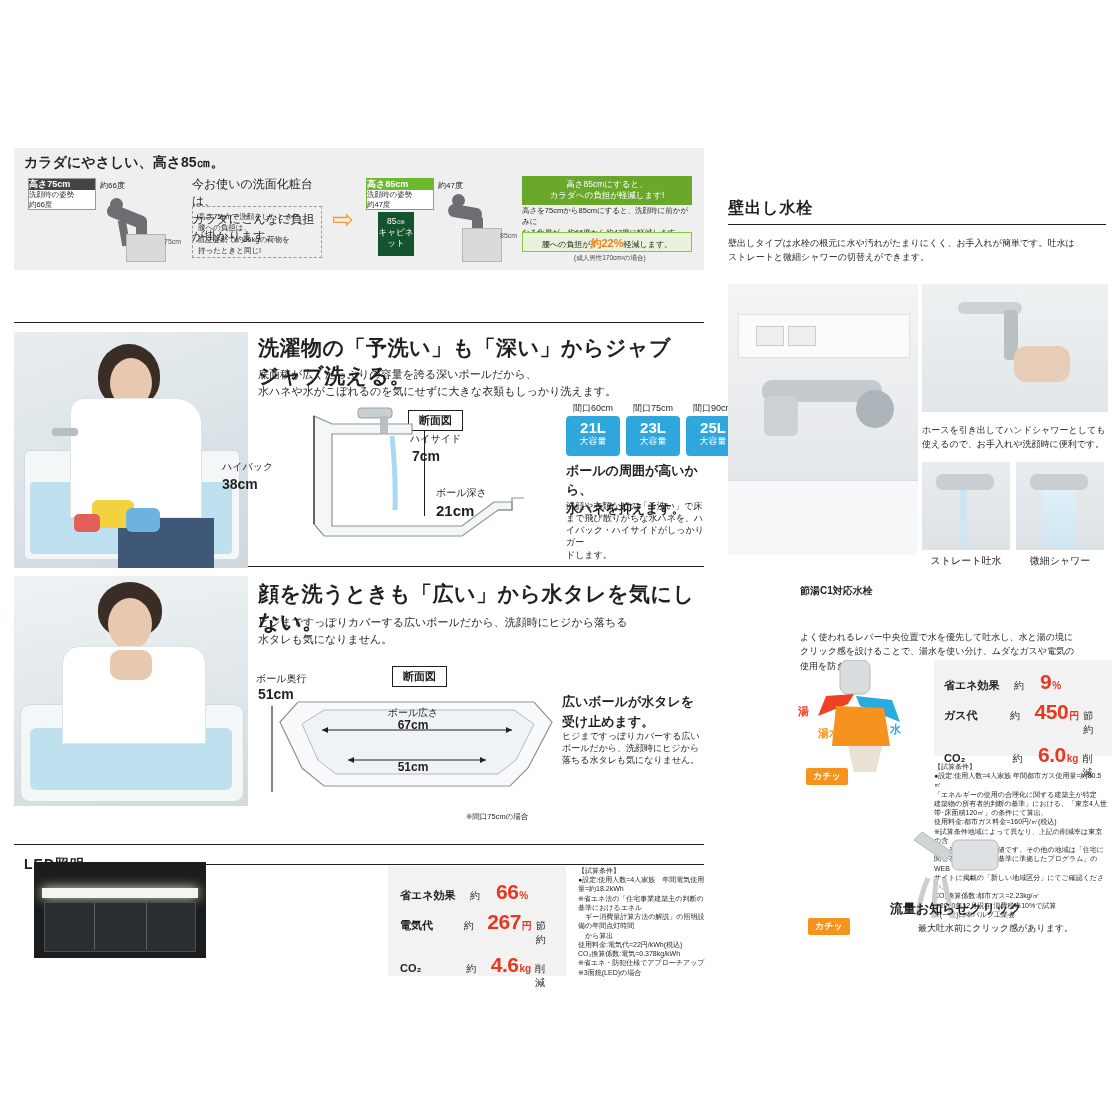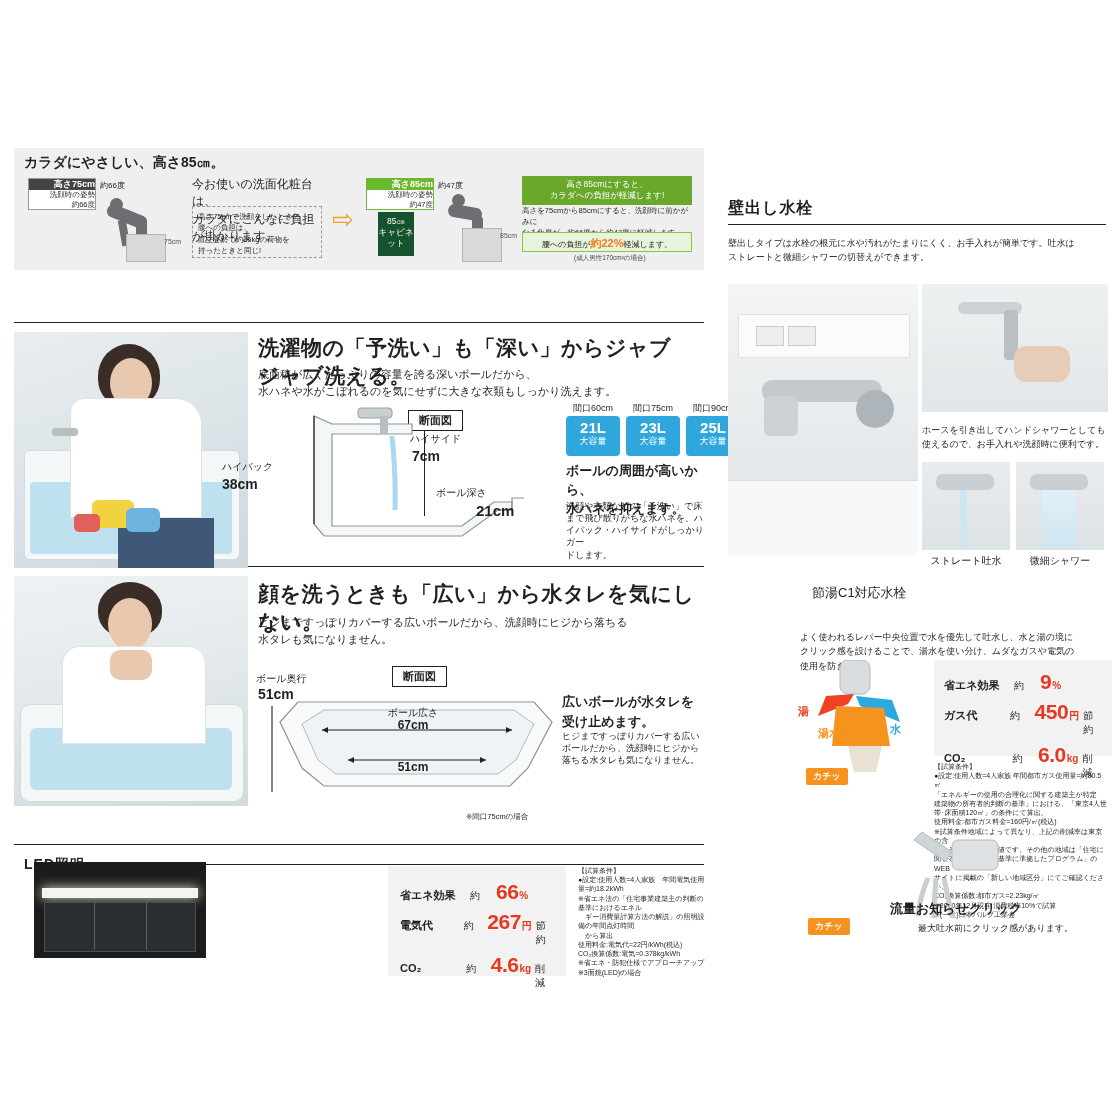--- a/index.html
+++ b/index.html
@@ -17,21 +17,21 @@
   .abs{position:absolute;}
   .ttl-bar{font-size:17px;font-weight:bold;letter-spacing:1px;}
   .small{font-size:9px;line-height:1.35;}
   .tiny{font-size:7.5px;line-height:1.3;}
   .mid{font-size:11px;line-height:1.5;}
 
   
   #top-panel{left:14px;top:148px;width:690px;height:122px;background:#efefef;}
   #top-panel .hd{position:absolute;left:10px;top:6px;font-size:14px;font-weight:bold;}
   .photo{background:#cfd4d8;}
-  .labelbox{position:absolute;background:#ffffff;border:1px solid #9a9a9a;font-size:8px;text-align:right;line-height:1.25;}
+  .labelbox{position:absolute;background:#ffffff;border:1px solid #9a9a9a;font-size:8px;text-align:left;line-height:1.25;}
   .greenbox{position:absolute;background:#14532d;color:#fff;font-size:8.5px;text-align:center;line-height:1.3;}
   .greenbox2{position:absolute;background:#e7f3da;border:1px solid #8cc63f;font-size:8px;line-height:1.45;color:#1c1c1c;}
   .arrow-y{position:absolute;color:#f0a22e;font-size:26px;line-height:1;}
   .orange{color:#ef7e1b;font-weight:bold;}
 
   
   .sil{position:absolute;background:#6d6e71;}
   .counter{position:absolute;background:#d9dadb;border:1px solid #b3b4b6;}
 
   
@@ -178,21 +178,21 @@
       <rect x="96" y="2" width="34" height="10" rx="3" fill="#c9ced1" stroke="#9aa0a3"></rect>
       <rect x="118" y="10" width="8" height="18" fill="#b8bec1"></rect>
       <path d="M130 30 Q134 70 133 104" stroke="#9ed5ee" stroke-width="5" fill="none" opacity=".9"></path>
     </svg>
   </div>
   <div class="abs" style="left:410px;top:432px;font-size:10px;">ハイサイド</div>
   <div class="abs" style="left:412px;top:448px;font-size:14px;font-weight:bold;">7cm</div>
   <div class="abs" style="left:222px;top:460px;font-size:10px;">ハイバック</div>
   <div class="abs" style="left:222px;top:476px;font-size:14px;font-weight:bold;">38cm</div>
   <div class="abs" style="left:436px;top:486px;font-size:10px;">ボール深さ</div>
-  <div class="abs" style="left:436px;top:502px;font-size:15px;font-weight:bold;margin-left:40px;">21cm</div>
+  <div class="abs" style="left:436px;top:502px;font-size:15px;font-weight:bold;">21cm</div>
   <div class="dim-line" style="left:424px;top:430px;width:1px;height:86px;"></div>
 
   <div class="abs" style="left:566px;top:402px;">
     <div class="capnote" style="left:0px;top:0px;width:54px;">間口60cm</div>
     <div class="capnote" style="left:60px;top:0px;width:54px;">間口75cm</div>
     <div class="capnote" style="left:120px;top:0px;width:54px;">間口90cm</div>
 
     <div class="cap-blue" style="left:0px;top:14px;">
       <b>21L</b>
       <span>大容量</span>
@@ -327,21 +327,21 @@
     <div class="abs" style="left:14px;top:12px;width:58px;height:16px;background:#c8ced2;border-radius:7px;"></div>
     <div class="abs" style="left:38px;top:28px;width:7px;height:58px;background:#cfe6f2;"></div>
   </div>
   <div class="abs ph-shower photo">
     <div class="abs" style="left:14px;top:12px;width:58px;height:16px;background:#c8ced2;border-radius:7px;"></div>
     <div class="abs" style="left:26px;top:28px;width:34px;height:58px;background:linear-gradient(180deg,#dff0f8,#cfe6f2);opacity:.95;"></div>
   </div>
   <div class="abs" style="left:922px;top:554px;width:88px;text-align:center;font-size:10px;">ストレート吐水</div>
   <div class="abs" style="left:1016px;top:554px;width:88px;text-align:center;font-size:10px;">微細シャワー</div>
 
-  <div class="abs" style="left:800px;top:584px;font-size:13px;font-weight:normal;margin-left:12px;">節湯C1対応水栓</div>
+  <div class="abs" style="left:800px;top:584px;font-size:10px;font-weight:bold;">節湯C1対応水栓</div>
   <div class="abs small" style="left:800px;top:606px;width:306px;white-space:pre-line;line-height:1.6;margin-top:24px;">よく使われるレバー中央位置で水を優先して吐水し、水と湯の境に
 クリック感を設けることで、湯水を使い分け、ムダなガスや電気の
 使用を防ぎます。</div>
 
   <div class="abs" style="left:796px;top:660px;width:128px;height:150px;">
     <svg width="128" height="150" viewBox="0 0 128 150">
       <rect x="44" y="0" width="30" height="34" rx="8" fill="#d9dde0" stroke="#b4b9bd"></rect>
       <path d="M58 34 L30 36 L22 56 L52 44 Z" fill="#ef4123"></path>
       <path d="M60 36 L96 40 L104 62 L64 46 Z" fill="#29abe2"></path>
       <path d="M40 46 L88 48 L94 86 L36 86 Z" fill="#f6921e"></path>

